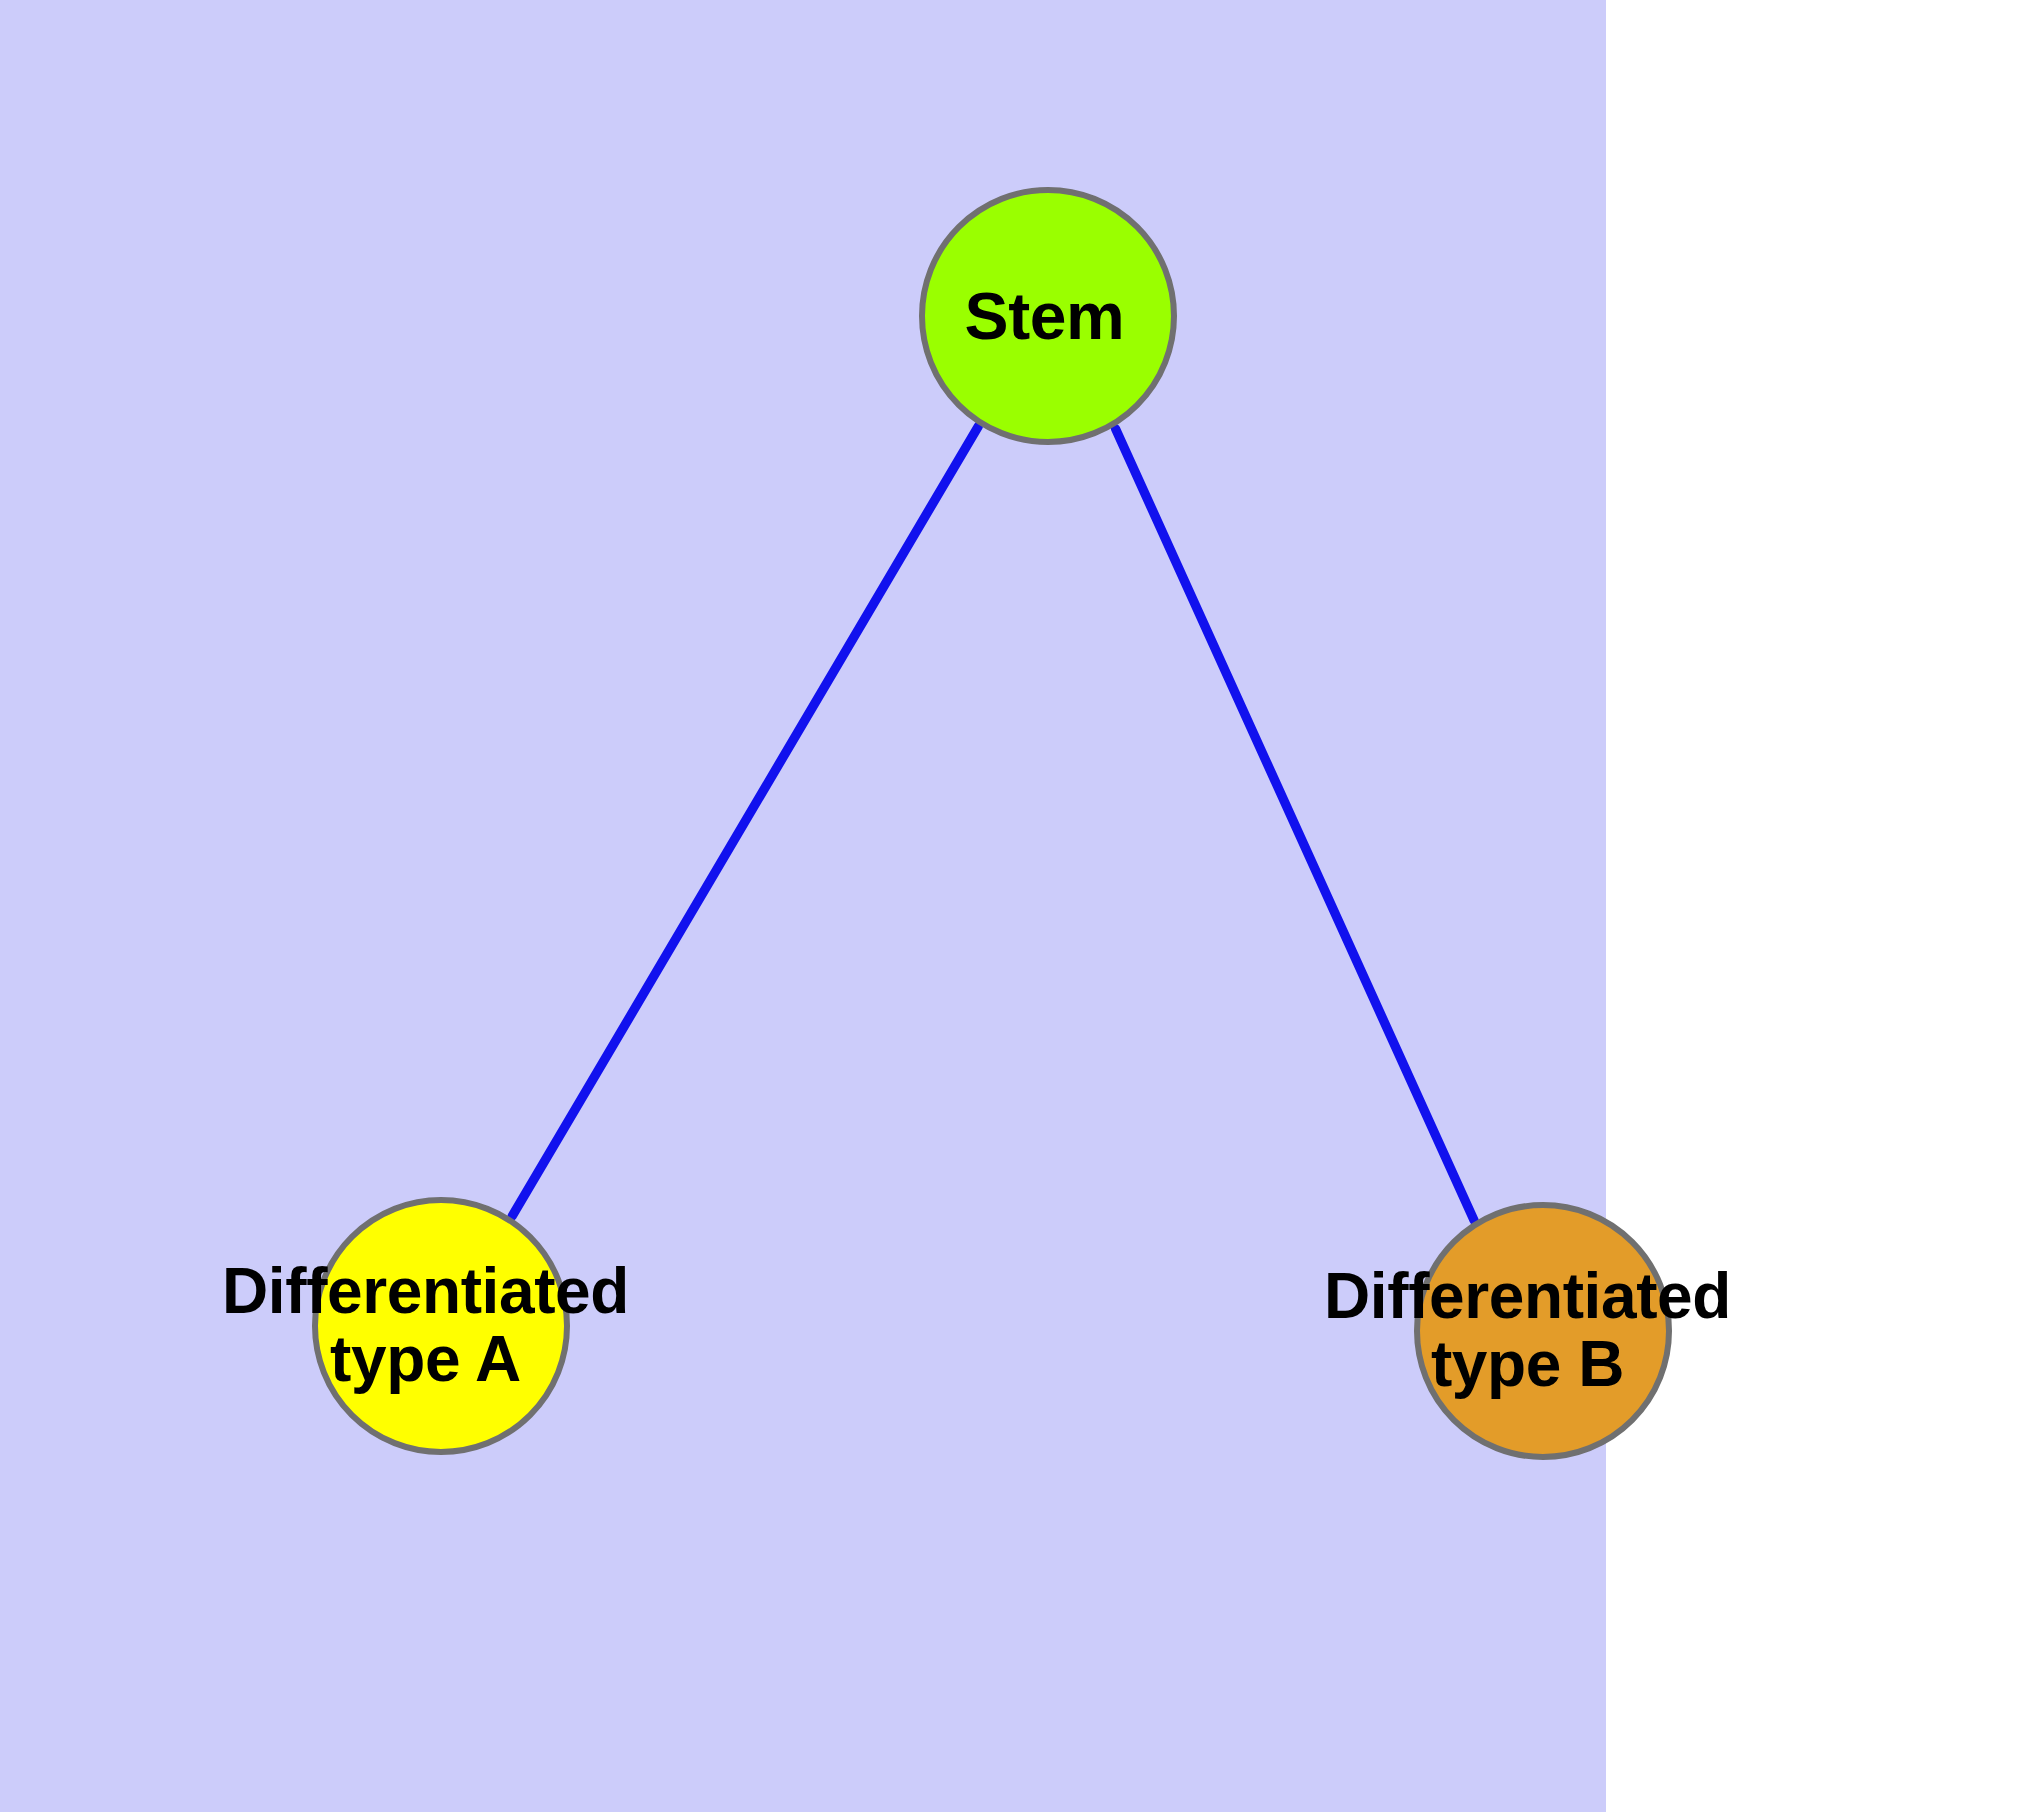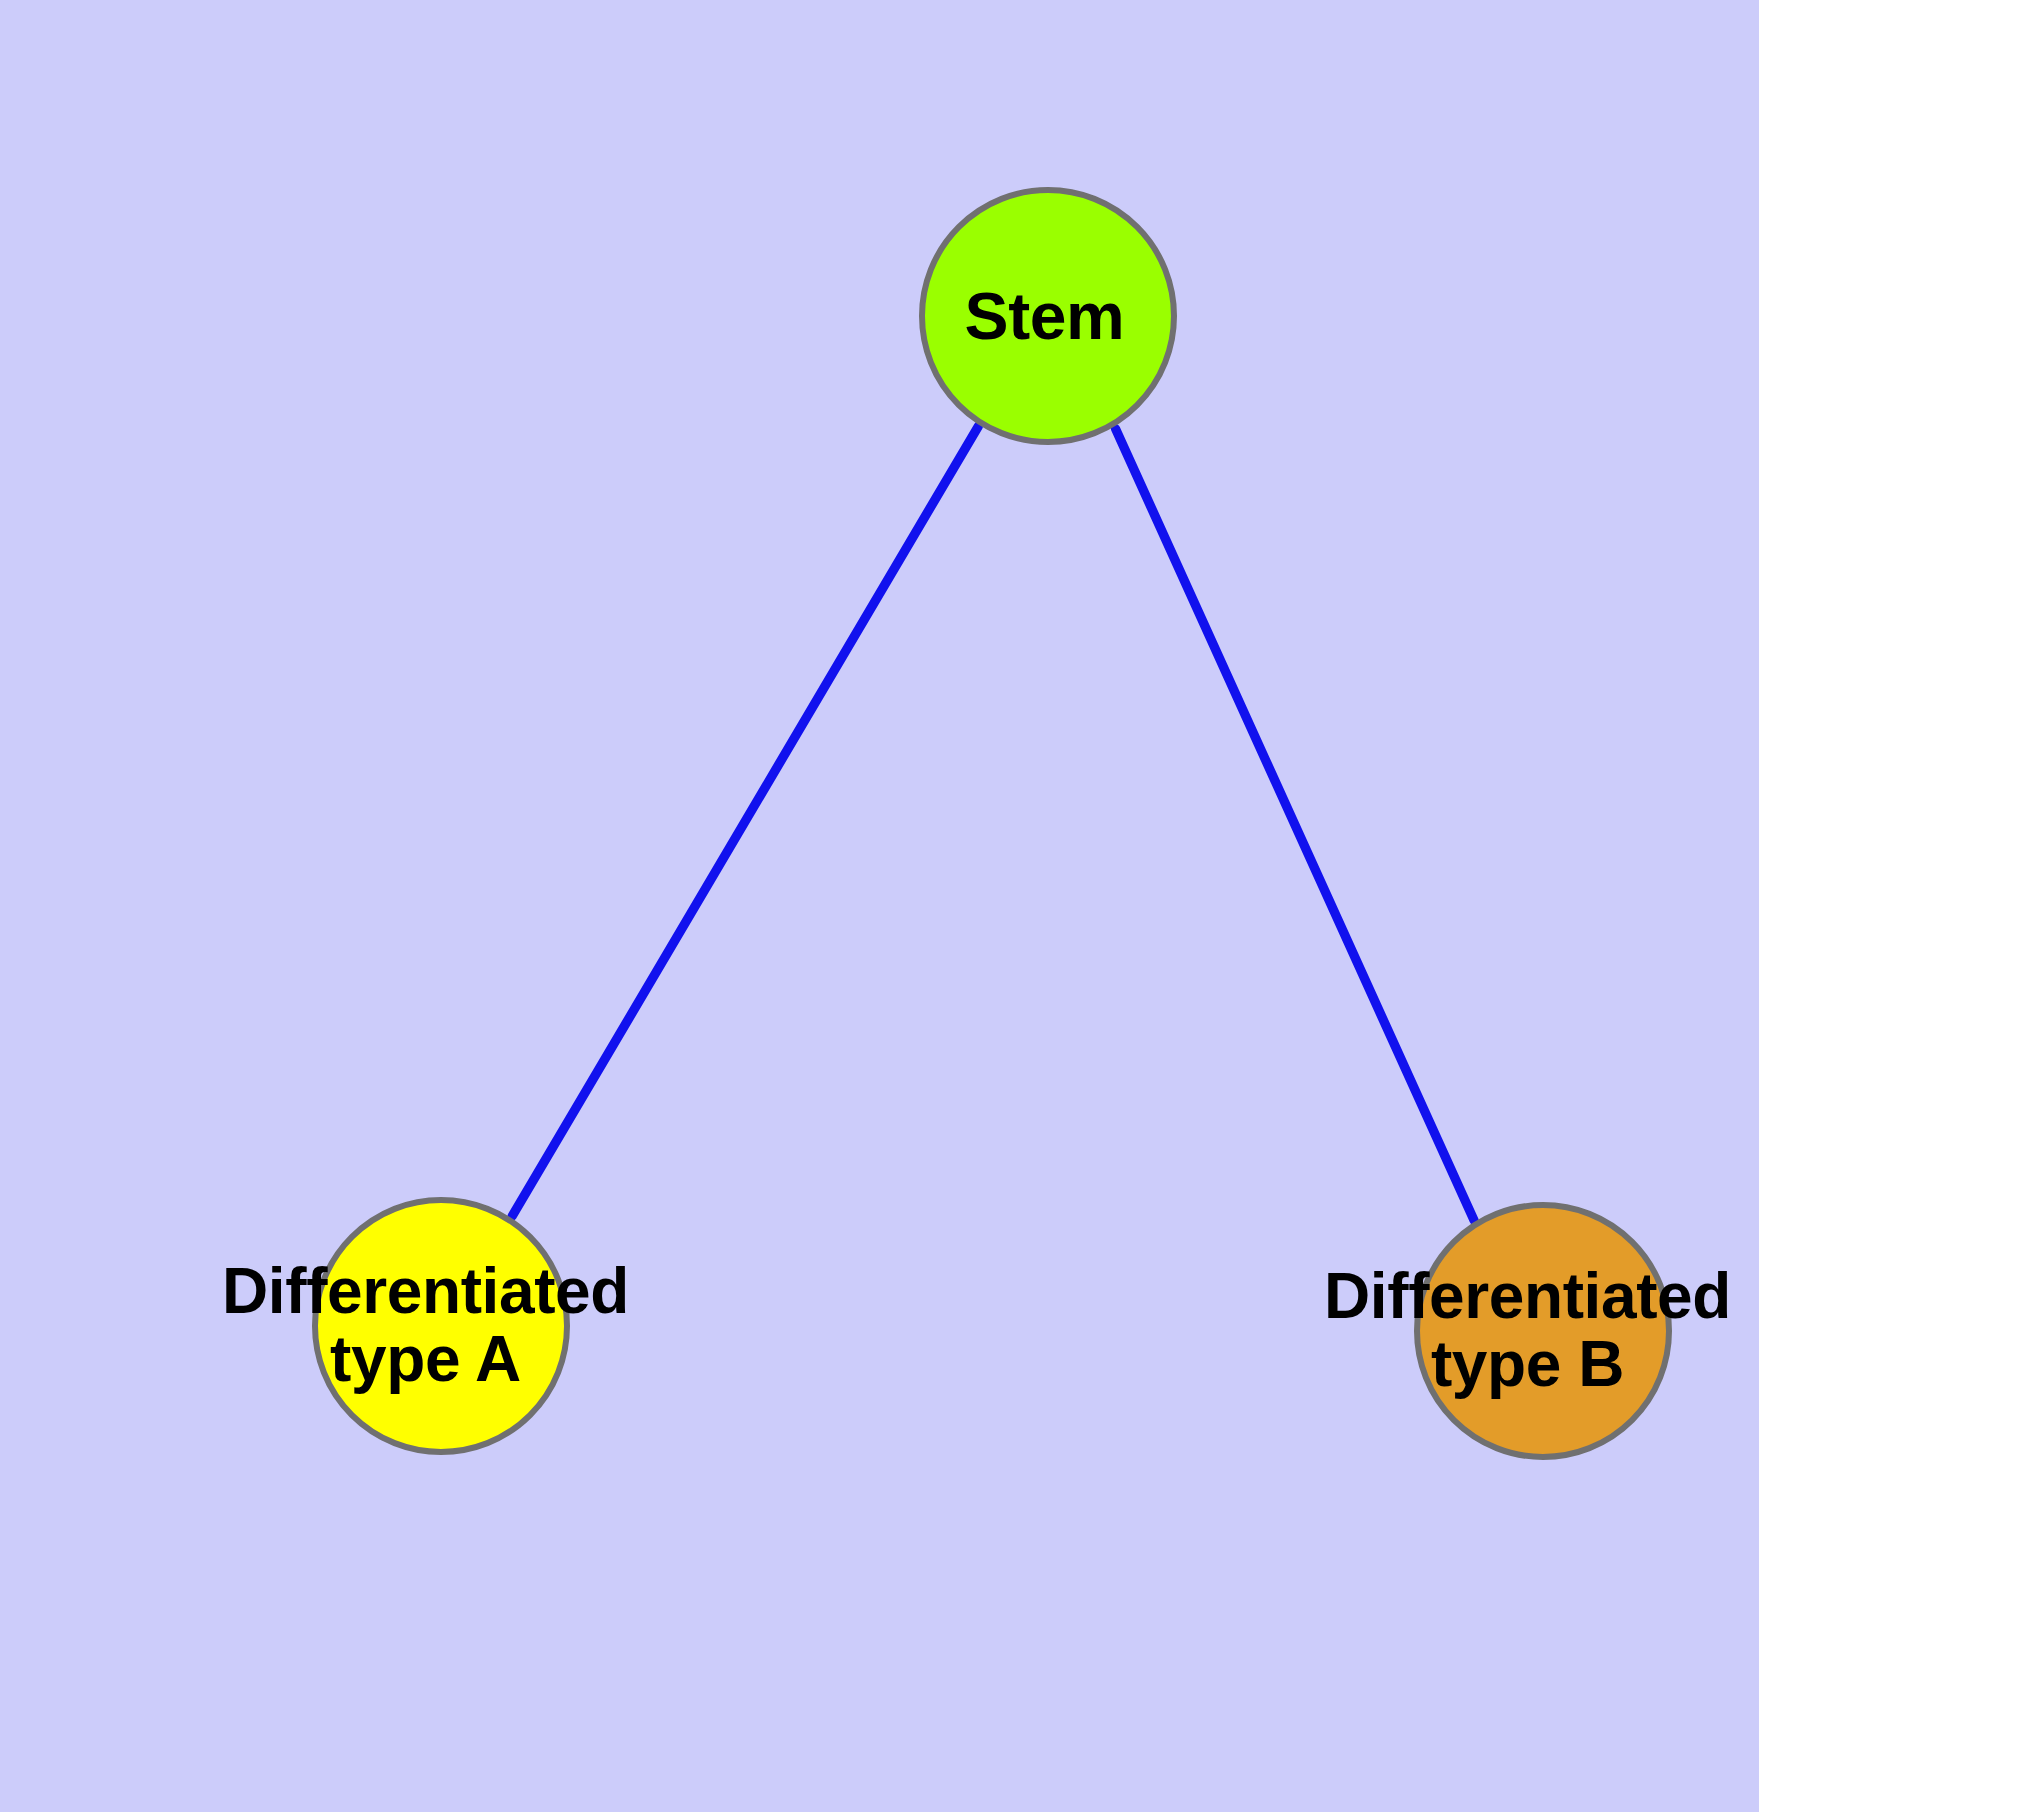--- a/index.html
+++ b/index.html
@@ -8,21 +8,21 @@
     padding: 0;
   }
   body {
     width: 2021px;
     height: 1812px;
     overflow: hidden;
     font-family: "Liberation Sans", sans-serif;
   }
   #graph-canvas {
     position: relative;
-    width: 1759px;
+    width: 1606px;
     height: 1812px;
     background: #ccccfa;
   }
   #edge-layer {
     position: absolute;
     left: 0;
     top: 0;
     width: 2021px;
     height: 1812px;
   }

